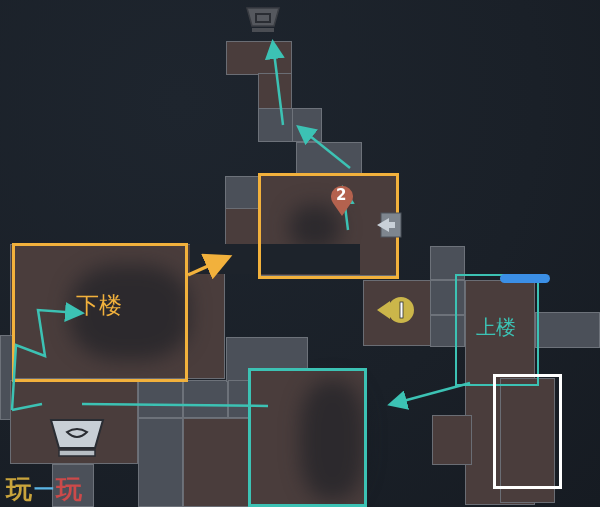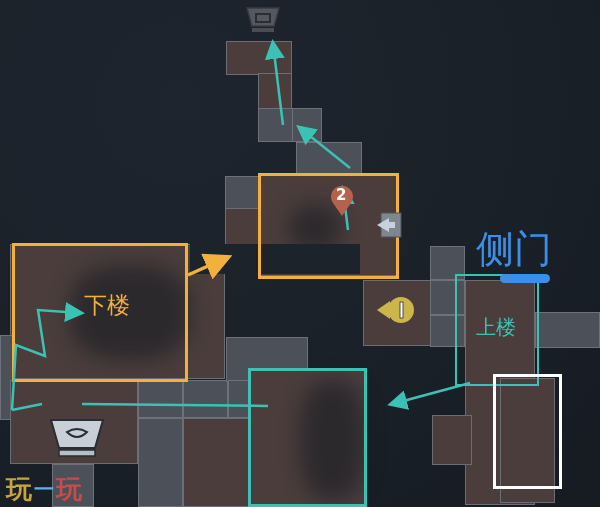--- a/index.html
+++ b/index.html
@@ -107,23 +107,22 @@
     <span class="label" style="left:7px;top:3px;color:#ffffff;font-size:15px;font-weight:bold;">2</span>
   </div>
   <div style="position:absolute;left:376px;top:295px;width:40px;height:30px;">
     <svg width="40" height="30" viewBox="0 0 40 30">
       <path d="M1,15 L14,6 L14,24 Z" fill="#cbb64a"></path>
       <circle cx="25" cy="15" r="13" fill="#cbb64a"></circle>
       <rect x="24" y="7" width="3" height="16" fill="#ffffff" stroke="#2a2d33" stroke-width="0.8"></rect>
     </svg>
   </div>
 
-  <span class="label" style="left:76px;top:290px;color:#f2b13c;font-size:23px;margin-left:8px;">下楼</span>
+  <span class="label" style="left:76px;top:290px;color:#f2b13c;font-size:23px;">下楼</span>
   <span class="label" style="left:476px;top:314px;color:#3cc2b4;font-size:20px;">上楼</span>
-  <span class="label" style="left:476px;top:224px;color:#3b8fe6;font-size:38px;">侧门</span>
   <div style="position:absolute;left:500px;top:274px;width:50px;height:9px;background:#3b8fe6;border-radius:5px;"></div>
 
   <div style="position:absolute;left:6px;top:474px;height:30px;display:flex;align-items:center;">
     <span style="color:#c9a43c;font-size:26px;font-weight:bold;">玩</span>
     <span style="color:#5bb4e4;font-size:20px;font-weight:bold;margin:0 2px;">一</span>
     <span style="color:#cc4a4a;font-size:26px;font-weight:bold;">玩</span>
   </div>
 </div>
 
 </body></html>

